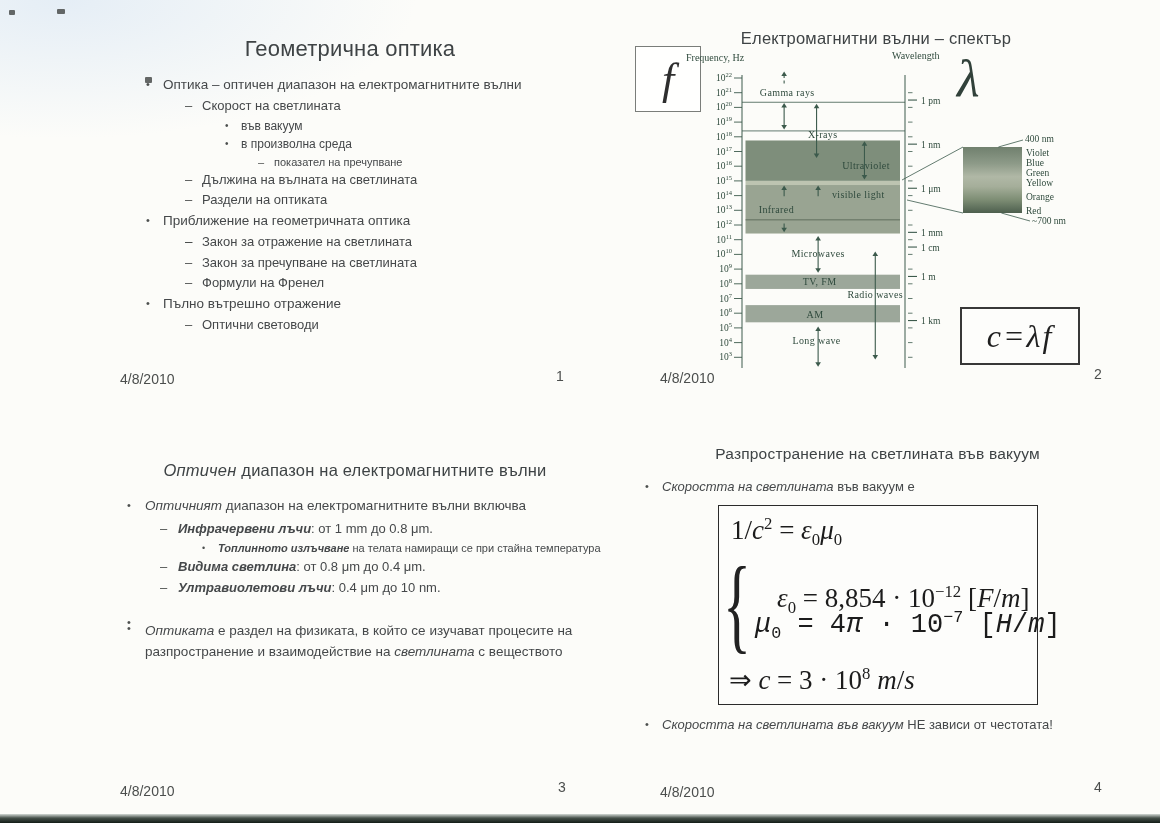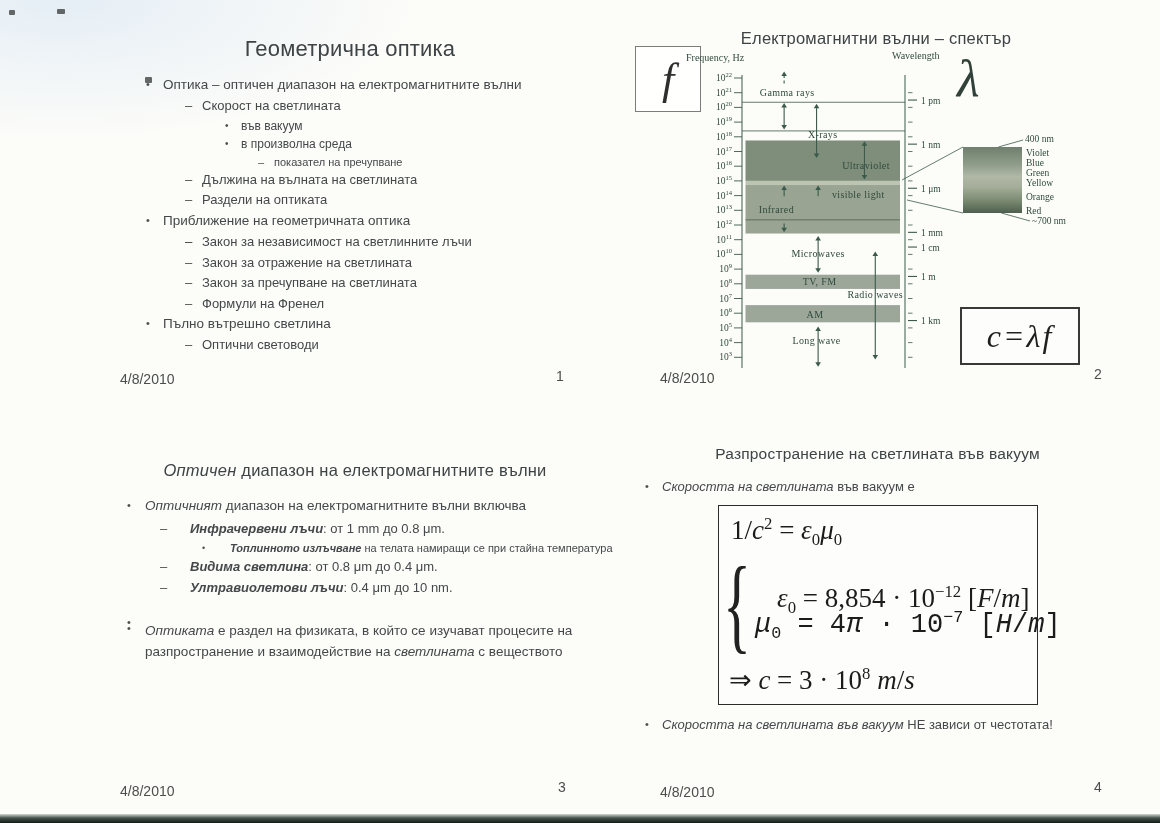--- a/index.html
+++ b/index.html
@@ -36,21 +36,21 @@
   .s1 .lv4{font-size:11px;padding-left:174px;margin-bottom:4px;}
   .s1 .lv4 .mk{left:158px;}
   .s3 .lv1{font-size:13.5px;padding-left:55px;margin-bottom:8px;}
   .s3 .lv1 .mk{left:37px;font-size:11px;top:1px;}
   .s3 .lv2{font-size:13px;padding-left:88px;margin-bottom:5px;}
   .s3 .lv2 .mk{left:70px;}
   .s3 .lv3{font-size:11px;padding-left:128px;margin-bottom:5px;}
   .s3 .lv3 .mk{left:112px;font-size:9px;top:1px;}
   .s3 .grp2 .bt,.s3 .grp3 .bt{line-height:1.55;}
   .it{font-style:italic;}
-  .bo{font-weight:bold;margin-left:12px;}
+  .bo{font-weight:bold;}
   .sp{vertical-align:super;font-size:62%;}
   .sb{vertical-align:sub;font-size:62%;}
   .sdate,.spage{position:absolute;font-size:14px;color:#4b4e4d;}
   .s1 .sdate{left:20px;top:341px;} .s1 .spage{left:456px;top:338px;}
   .s2 .sdate{left:30px;top:345px;} .s2 .spage{left:464px;top:341px;}
   .s3 .sdate{left:30px;top:338px;} .s3 .spage{left:468px;top:334px;}
   .s4 .sdate{left:40px;top:349px;} .s4 .spage{left:474px;top:344px;}
   
   .fsym{position:absolute;left:5px;top:21px;width:64px;height:64px;border:1.5px solid #7a7d7a;
         display:flex;align-items:center;justify-content:center;
@@ -92,25 +92,25 @@
     <div class="blist">
         <div class="b-row lv1"><span class="mk">•</span><span class="bt"><span>Оптика – оптичен диапазон на електромагнитните вълни</span></span></div>
         <div class="b-row lv2"><span class="mk">–</span><span class="bt"><span>Скорост на светлината</span></span></div>
         <div class="b-row lv3"><span class="mk">•</span><span class="bt"><span>във вакуум</span></span></div>
         <div class="b-row lv3"><span class="mk">•</span><span class="bt"><span>в произволна среда</span></span></div>
         <div class="b-row lv4"><span class="mk">–</span><span class="bt"><span>показател на пречупване</span></span></div>
         <div class="b-row lv2"><span class="mk">–</span><span class="bt"><span>Дължина на вълната на светлината</span></span></div>
         <div class="b-row lv2"><span class="mk">–</span><span class="bt"><span>Раздели на оптиката</span></span></div>
         <div class="b-row lv1"><span class="mk">•</span><span class="bt"><span>Приближение на геометричната оптика</span></span></div>
         <div class="b-row lv2"><span class="mk">–</span></div>
-        <div class="b-row lv2"><span class="mk">–</span><span class="bt"><span>Закон за независимост на светлинните лъчи</span></span></div>
+        <div class="b-row lv2"><span class="mk">–</span></div>
         <div class="b-row lv2"><span class="mk">–</span><span class="bt"><span>Закон за отражение на светлината</span></span></div>
         <div class="b-row lv2"><span class="mk">–</span><span class="bt"><span>Закон за пречупване на светлината</span></span></div>
         <div class="b-row lv2"><span class="mk">–</span><span class="bt"><span>Формули на Френел</span></span></div>
-        <div class="b-row lv1"><span class="mk">•</span><span class="bt"><span>Пълно вътрешно светлина</span></span></div>
+        <div class="b-row lv1"><span class="mk">•</span><span class="bt"><span>Пълно вътрешно отражение</span></span></div>
         <div class="b-row lv2"><span class="mk">–</span><span class="bt"><span>Оптични световоди</span></span></div>
       </div>
     <div class="sdate">4/8/2010</div>
     <div class="spage">1</div>
   </div>
 
   <div class="slide s2">
     <div class="stitle">Електромагнитни вълни – спектър</div>
     <div class="fsym">f</div>
     <div class="lsym">λ</div>

